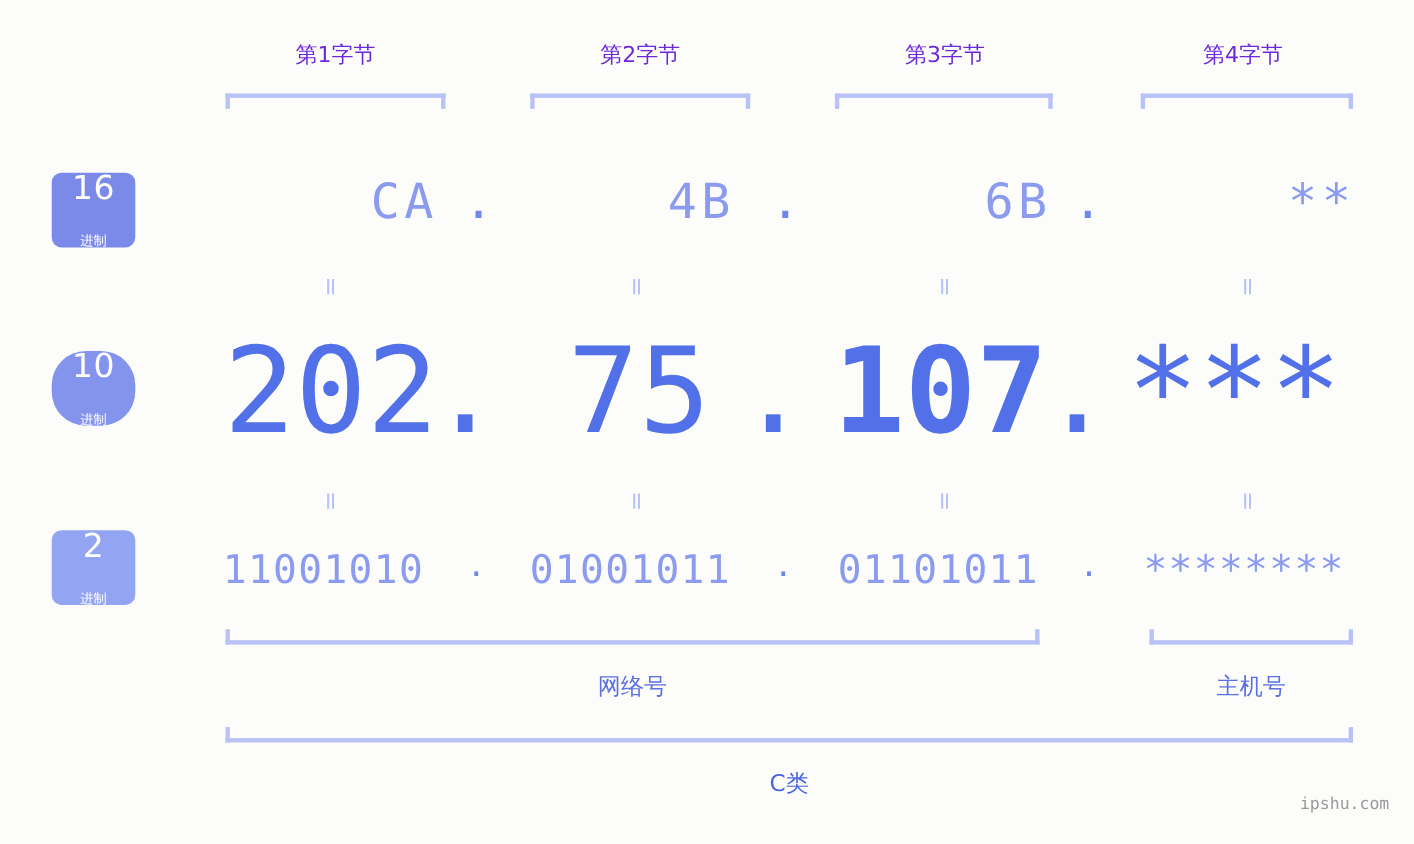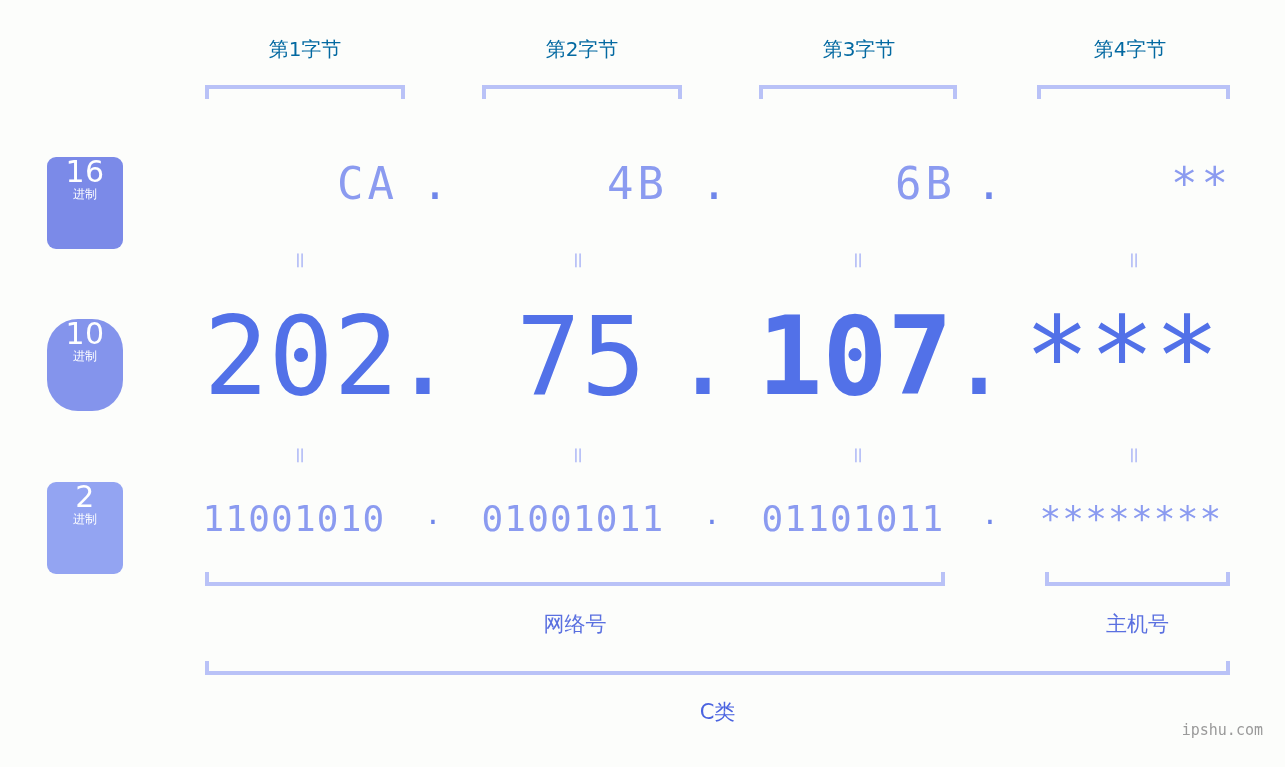--- a/index.html
+++ b/index.html
@@ -22,21 +22,21 @@
   }
 
   
   .byte-label {
     position: absolute;
     top: 36px;
     width: 200px;
     text-align: center;
     font-family: "DejaVu Sans", sans-serif;
     font-size: 20px;
-    color: #0369a1;
+    color: #6d28d9;
     letter-spacing: 0px;
     white-space: nowrap;
   }
 
   
   .bracket-top {
     position: absolute;
     top: 85px;
     height: 14px;
     border-top: 4px solid #b9c2f7;
@@ -53,26 +53,26 @@
     border-left: 4px solid #b9c2f7;
     border-right: 4px solid #b9c2f7;
     box-sizing: border-box;
   }
 
   
   .badge {
     position: absolute;
     left: 47px;
     width: 76px;
-    height: 92px;
+    height: 68px;
     border-radius: 9px;
     display: flex;
     flex-direction: column;
     align-items: center;
-    justify-content: flex-start;
+    justify-content: space-between;
     color: #ffffff;
     line-height: 1;
   }
   .badge .num {
     font-family: "DejaVu Sans", sans-serif;
     font-size: 30px;
     font-weight: 400;
     letter-spacing: 0.5px;
     margin-bottom: 1px;
   }

